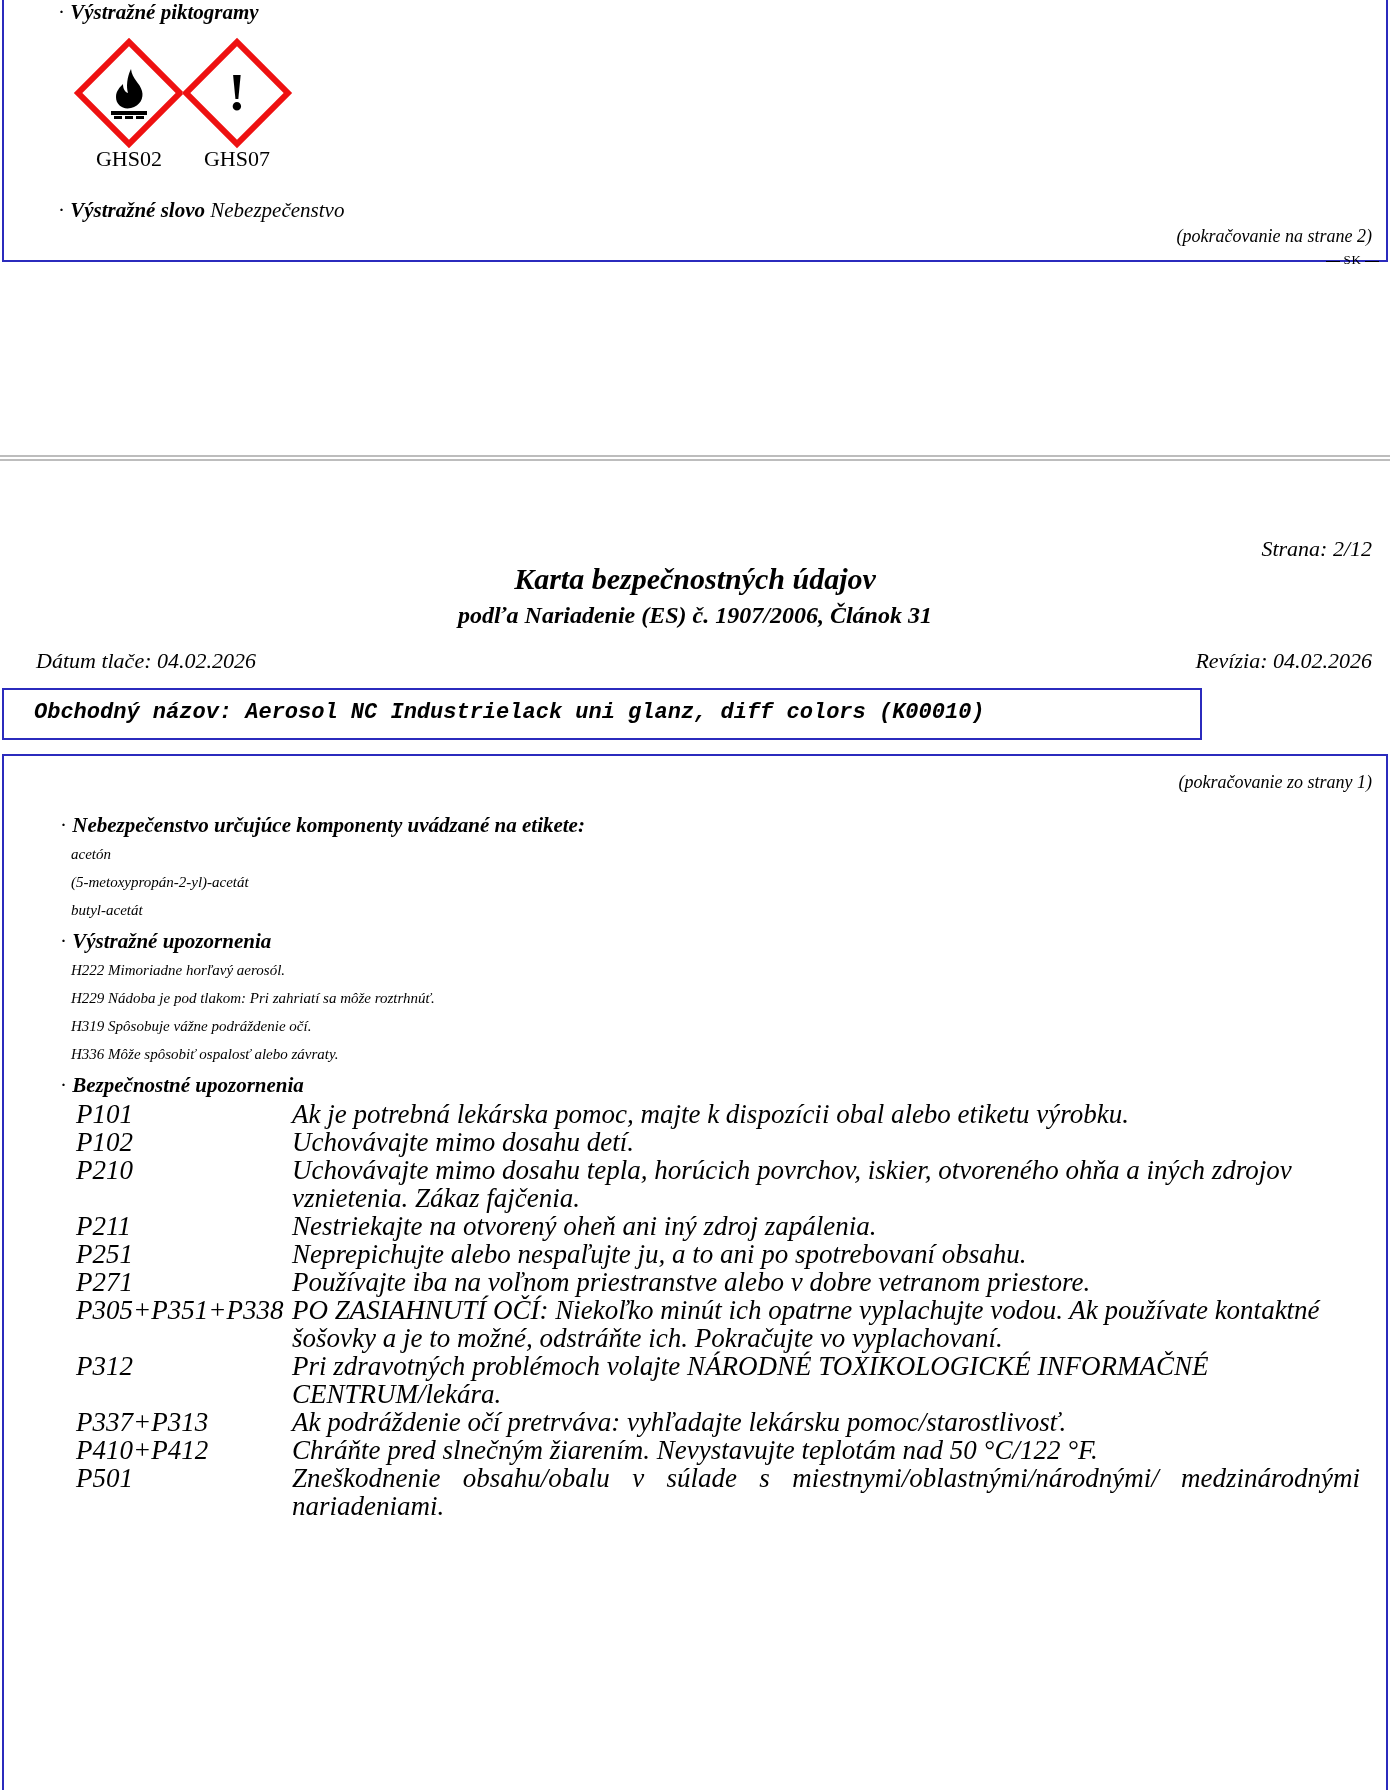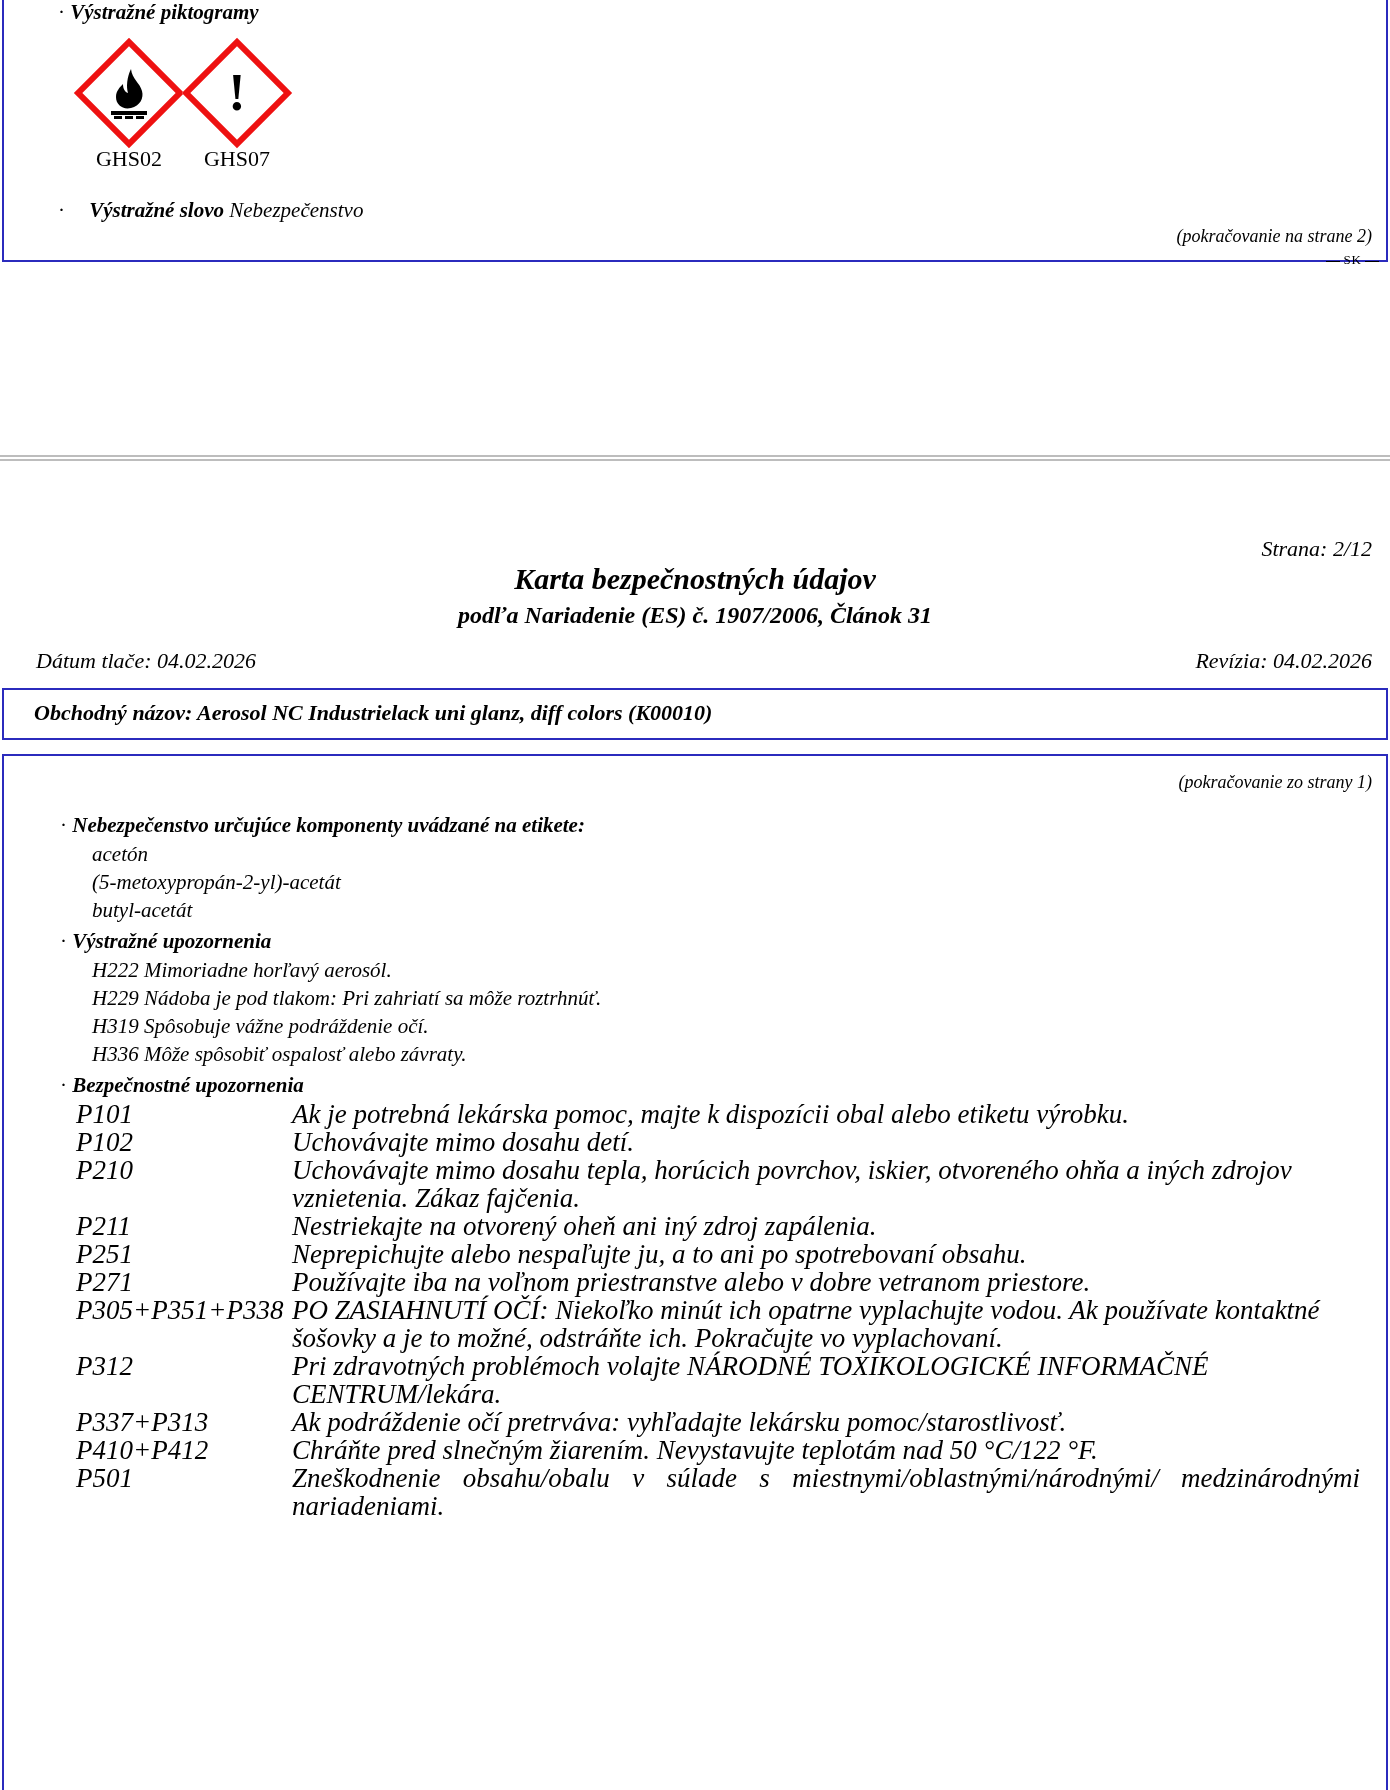--- a/index.html
+++ b/index.html
@@ -11,21 +11,21 @@
     width: 1390px;
     height: 1790px;
     font-family: "Liberation Serif", serif;
     color: #000000;
     position: relative;
     overflow: hidden;
   }
 
   
   .it { font-style: italic; }
-  .bi { font-style: italic; font-weight: bold; margin-left: 19px; }
+  .bi { font-style: italic; font-weight: bold; }
 
   
   #page1-bottom {
     position: absolute;
     left: 0;
     top: 0;
     width: 1390px;
     height: 262px;
   }
   .framed-box {
@@ -181,24 +181,25 @@
     position: absolute;
     right: 18px;
     top: 178px;
     font-size: 22px;
     font-style: italic;
   }
   #name-box {
     position: absolute;
     left: 2px;
     top: 218px;
-    width: 1386px;
+    width: 1200px;
     height: 52px;
     border: 2px solid #2b2bbd;
     box-sizing: border-box;
+    font-family: Liberation Mono, monospace;
   }
   #obchodny-nazov {
     position: absolute;
     left: 30px;
     top: 10px;
     font-size: 22px;
     font-style: italic;
     font-weight: bold;
   }
   #body-box {
@@ -220,23 +221,23 @@
   }
 
   .sect {
     position: absolute;
     left: 60px;
     width: 1300px;
     font-size: 21px;
   }
   .sect-line {
     font-style: italic;
-    font-size: 21px;
+    font-size: 15px;
     line-height: 28px;
-    margin-left: 32px;
+    margin-left: 11px;
     font-family: Liberation Serif, serif;
   }
   .hdr {
     font-style: italic;
     font-weight: bold;
     font-size: 21px;
     line-height: 30px;
   }
   .hdr .dot {
     font-weight: normal;

